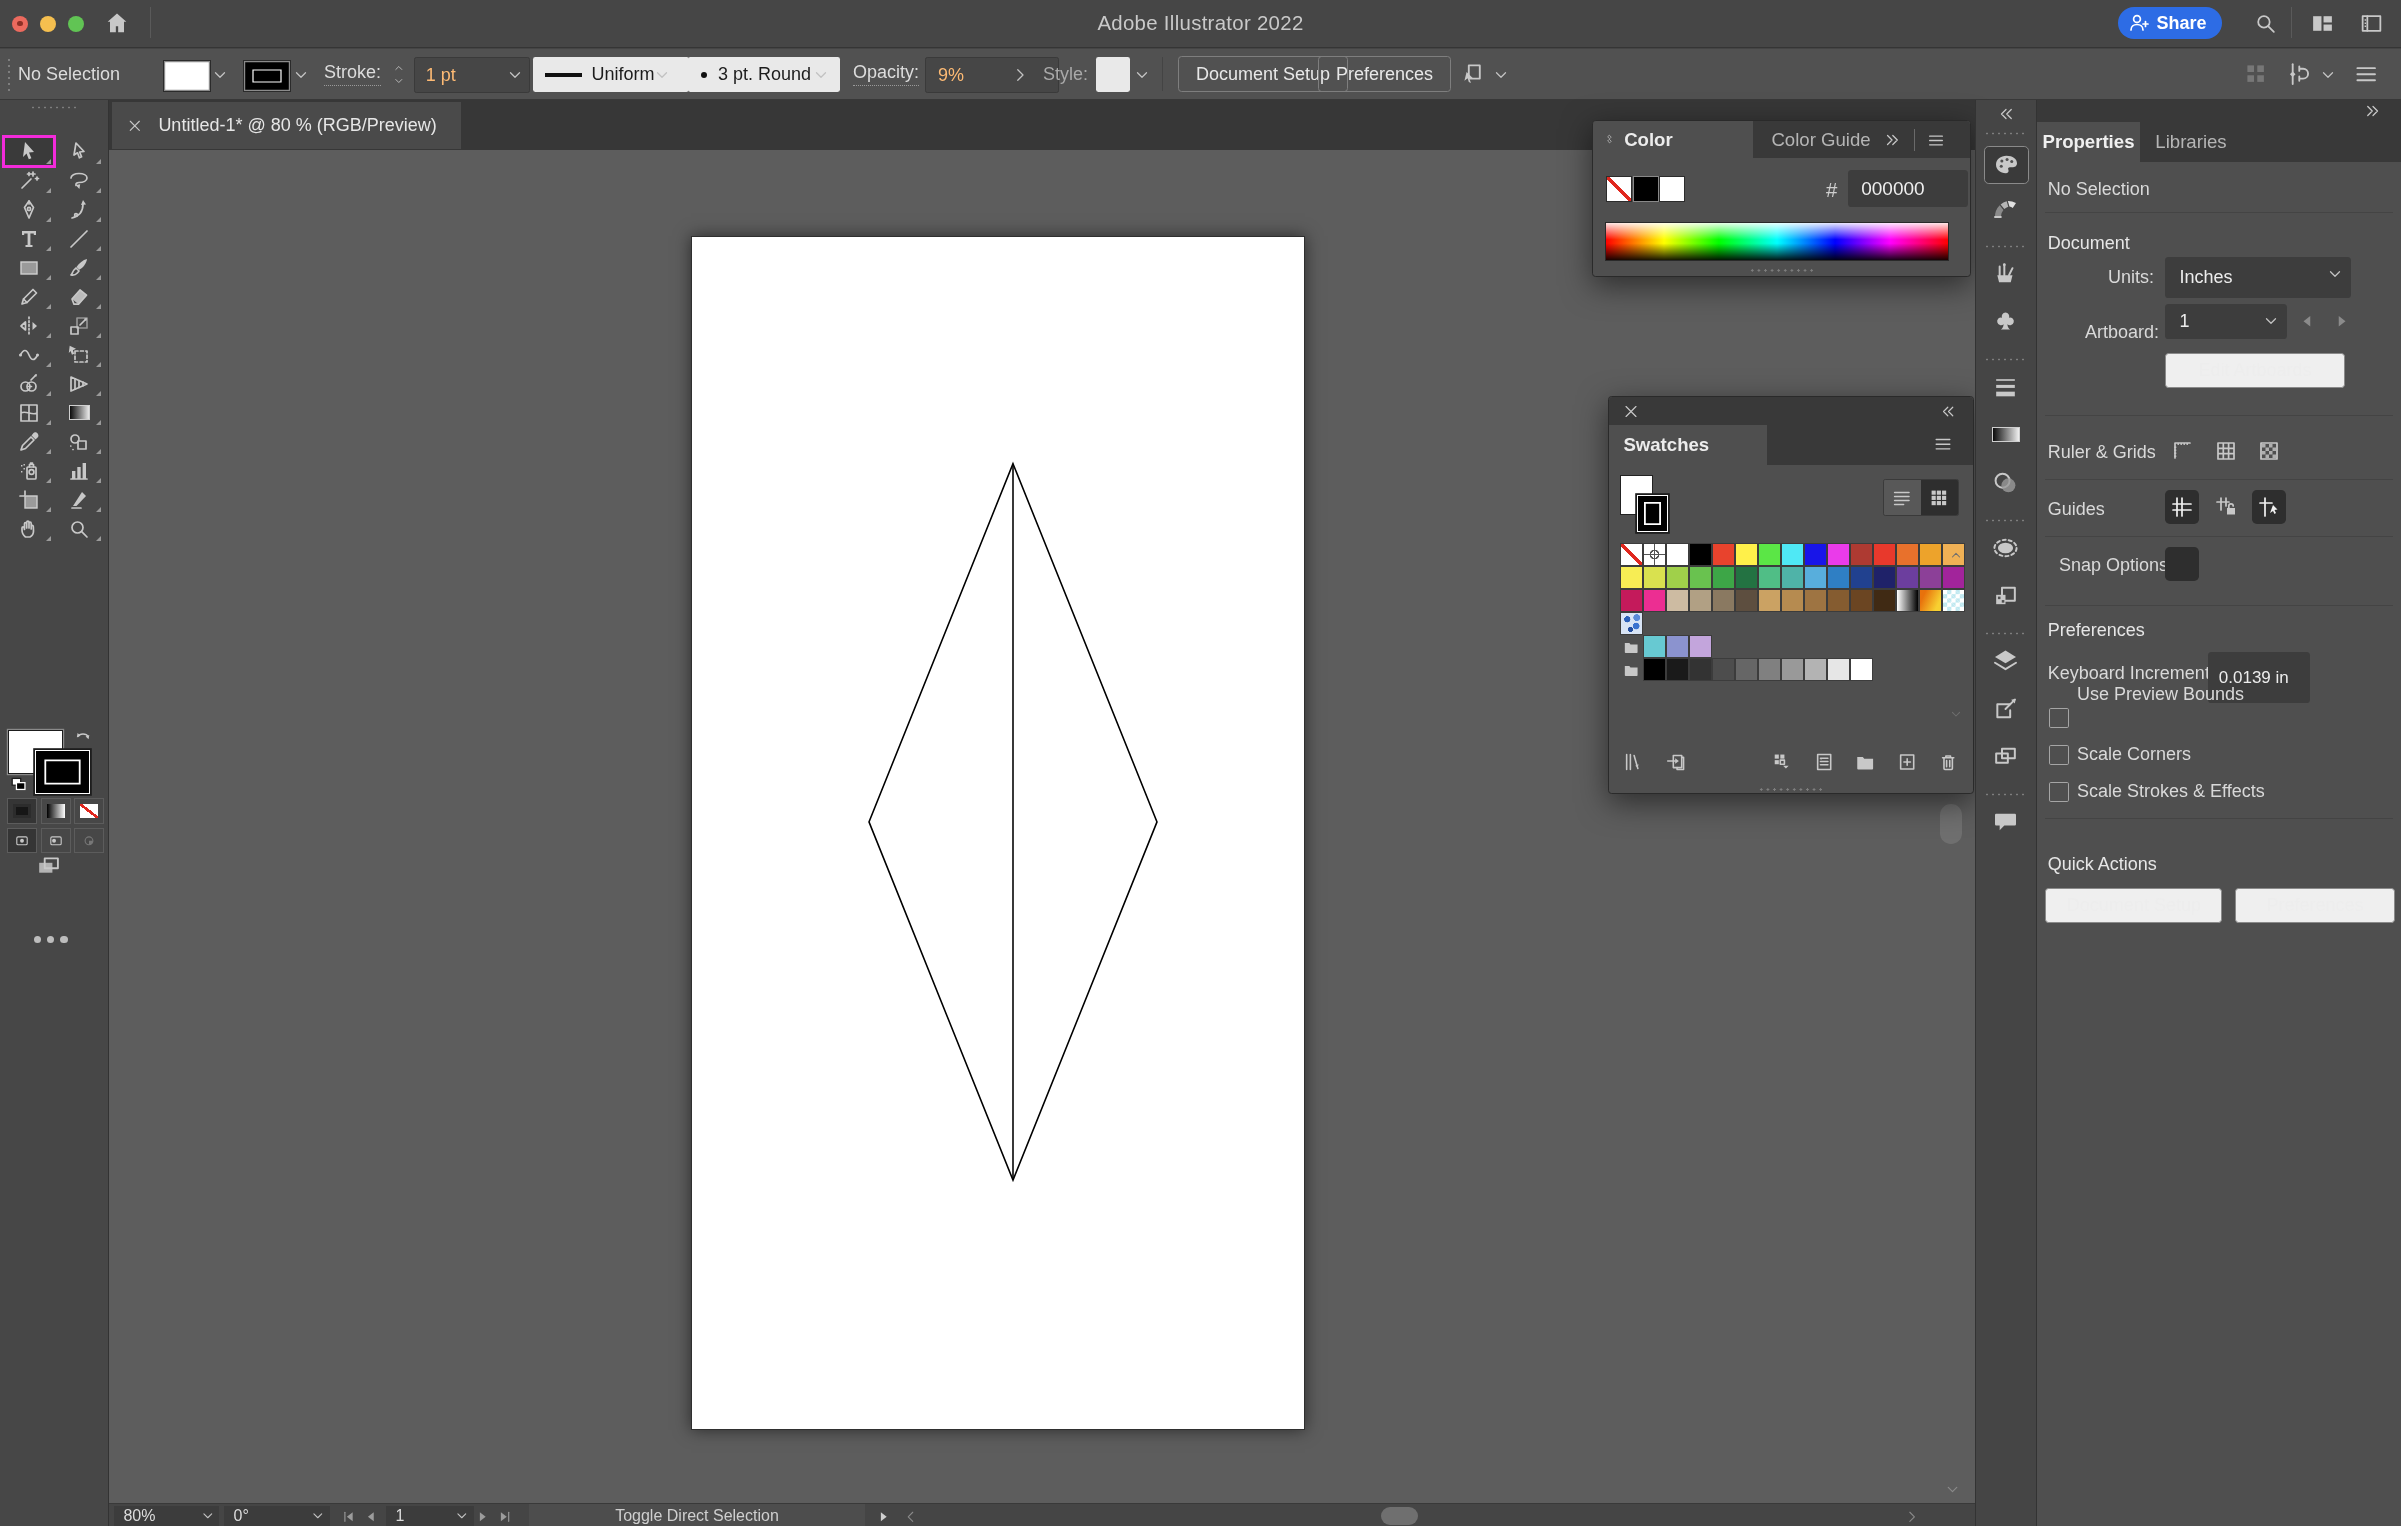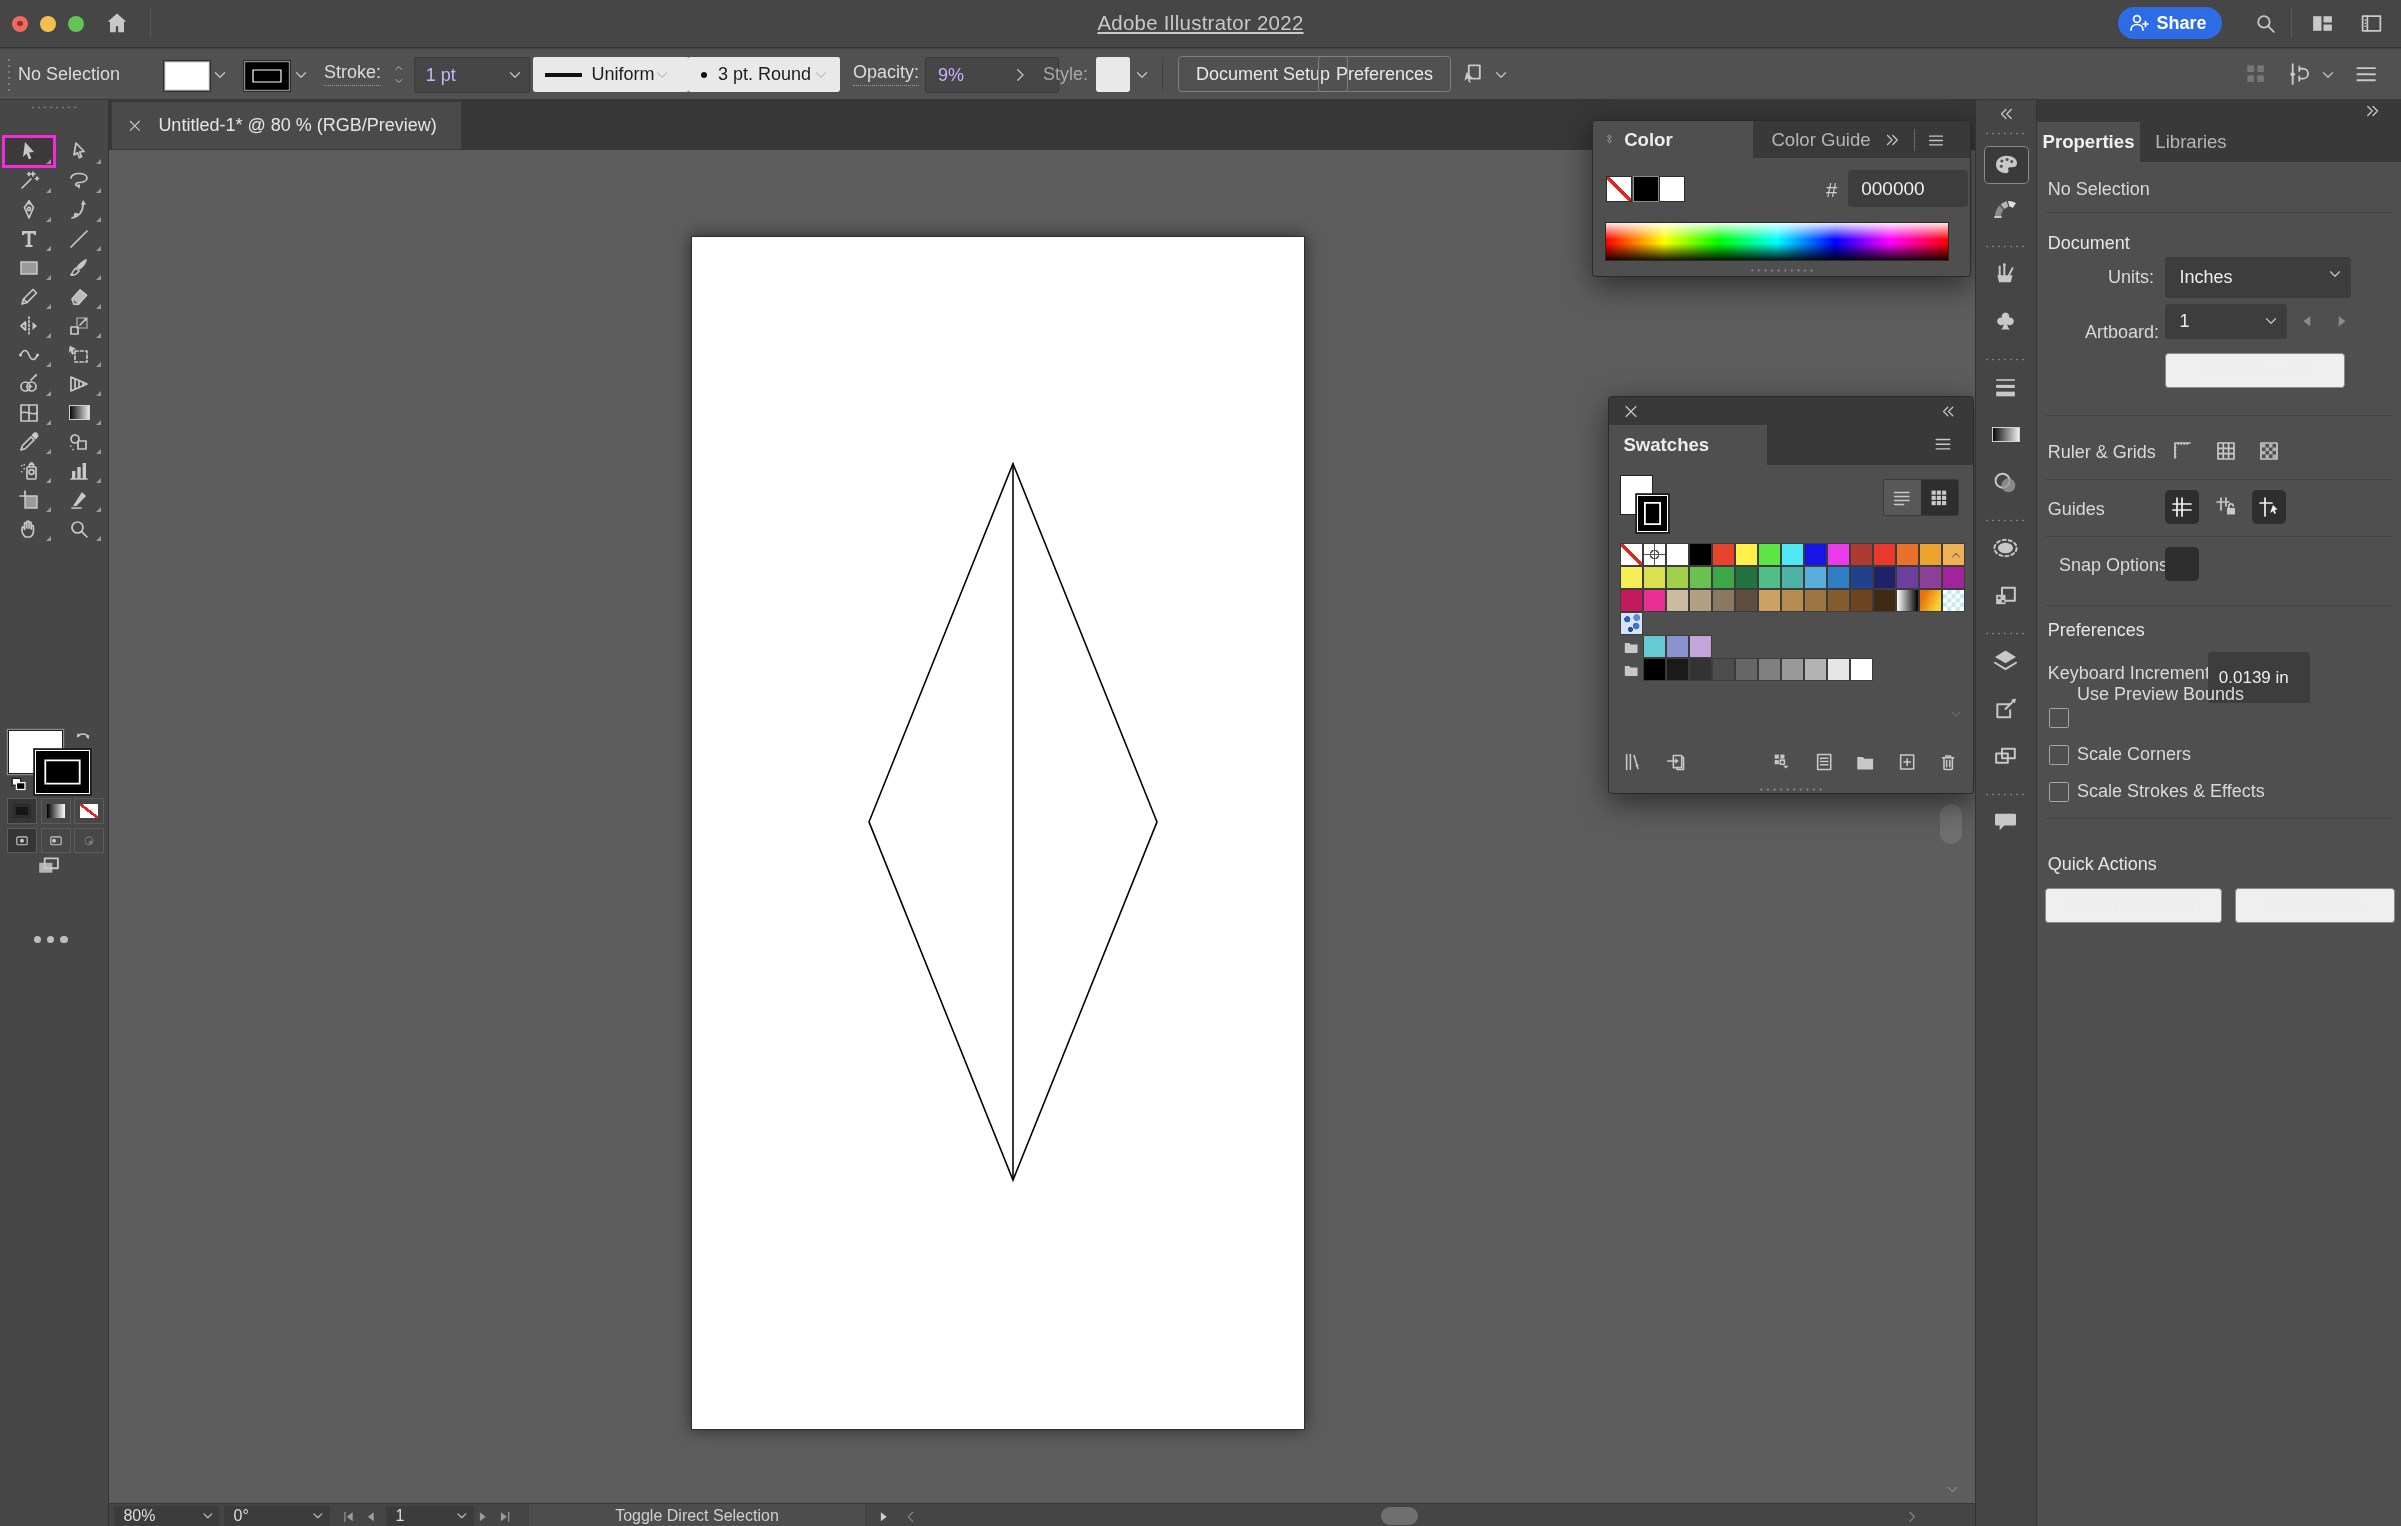--- a/index.html
+++ b/index.html
@@ -13,36 +13,36 @@
   
   .titlebar{position:absolute;left:0;top:0;width:2401px;height:47px;background:#464646;border-bottom:1.8px solid #353535;}
   .tlight{position:absolute;top:15.6px;width:16px;height:16px;border-radius:50%;}
   .tl-red{left:12px;background:#EC6A5E;}
   .tl-red::after{content:"";position:absolute;left:5.4px;top:5.4px;width:5.4px;height:5.4px;border-radius:50%;background:#8e3026;}
   .tl-yellow{left:40px;background:#F5BF4F;}
   .tl-green{left:68px;background:#61C454;}
   .home{left:103px;top:9.6px;width:28px;height:28px;}
   .tb-sep{position:absolute;top:7.2px;width:1.2px;height:31px;background:#5a5a5a;}
   .win-title{position:absolute;left:0;top:0;width:2401px;height:47px;display:flex;align-items:center;justify-content:center;
-             font-size:20.4px;color:#C9C9C9;letter-spacing:0.3px;text-decoration:underline;}
+             font-size:20.4px;color:#C9C9C9;letter-spacing:0.3px;}
   .share-btn{position:absolute;left:2118px;top:7.2px;height:32px;padding:0 15.6px 0 8.4px;border-radius:16px;background:#2D6CE5;
              display:flex;align-items:center;gap:6px;color:#fff;font-size:18px;font-weight:bold;}
   .share-btn .icon{width:24px;height:24px;color:#fff;}
   .ti{top:10.8px;width:25px;height:25px;}
 
   
   .controlbar{position:absolute;left:0;top:49px;width:2401px;height:50px;background:#515151;border-bottom:1.2px solid #383838;}
   .grip-v{position:absolute;left:6px;top:8.4px;width:6px;height:34px;
           background-image:radial-gradient(circle,#7e7e7e 1px,transparent 1.1px);background-size:6px 6px;}
   .cb-label{position:absolute;top:0;height:50px;display:flex;align-items:center;font-size:18px;color:#DCDCDC;}
   .dotted-u{border-bottom:1.2px dotted #9a9a9a;padding-bottom:1.2px;}
   .swatchbox{position:absolute;top:10.8px;width:46px;height:30px;border:1.2px solid #2b2b2b;box-shadow:inset 0 0 0 1.2px #8b8b8b;}
   .caret{position:absolute;width:18px;height:18px;color:#c2c2c2;}
   .dd{position:absolute;top:8.4px;height:34px;background:#464646;border:1.2px solid #3a3a3a;border-radius:2.4px;
-      display:flex;align-items:center;font-size:18px;color:#c4b5fd;}
+      display:flex;align-items:center;font-size:18px;color:#fdba74;}
   .lightdd{position:absolute;top:8.4px;height:35px;background:#E9E9E9;border-radius:2.4px;display:flex;align-items:center;
            color:#1c1c1c;font-size:18px;}
   .cb-btn{position:absolute;top:7.2px;height:36px;border:1.2px solid #7e7e7e;border-radius:3.6px;display:flex;align-items:center;
           justify-content:center;font-size:18px;color:#E8E8E8;padding:0 17px;background:transparent;}
   .stepper{position:absolute;top:9.6px;width:20.4px;height:31px;display:flex;flex-direction:column;align-items:center;justify-content:center;gap:1.2px;}
   .stepper .icon{width:15.6px;height:12px;}
 
   
   .tabstrip{position:absolute;left:108px;top:100px;width:1867px;height:50px;background:#373737;}
   .doc-tab{position:absolute;left:3.6px;top:2.4px;height:47px;background:#4A4A4A;display:flex;align-items:center;gap:15.6px;padding:0 24px 0 15.6px;font-size:18px;color:#E6E6E6;}

